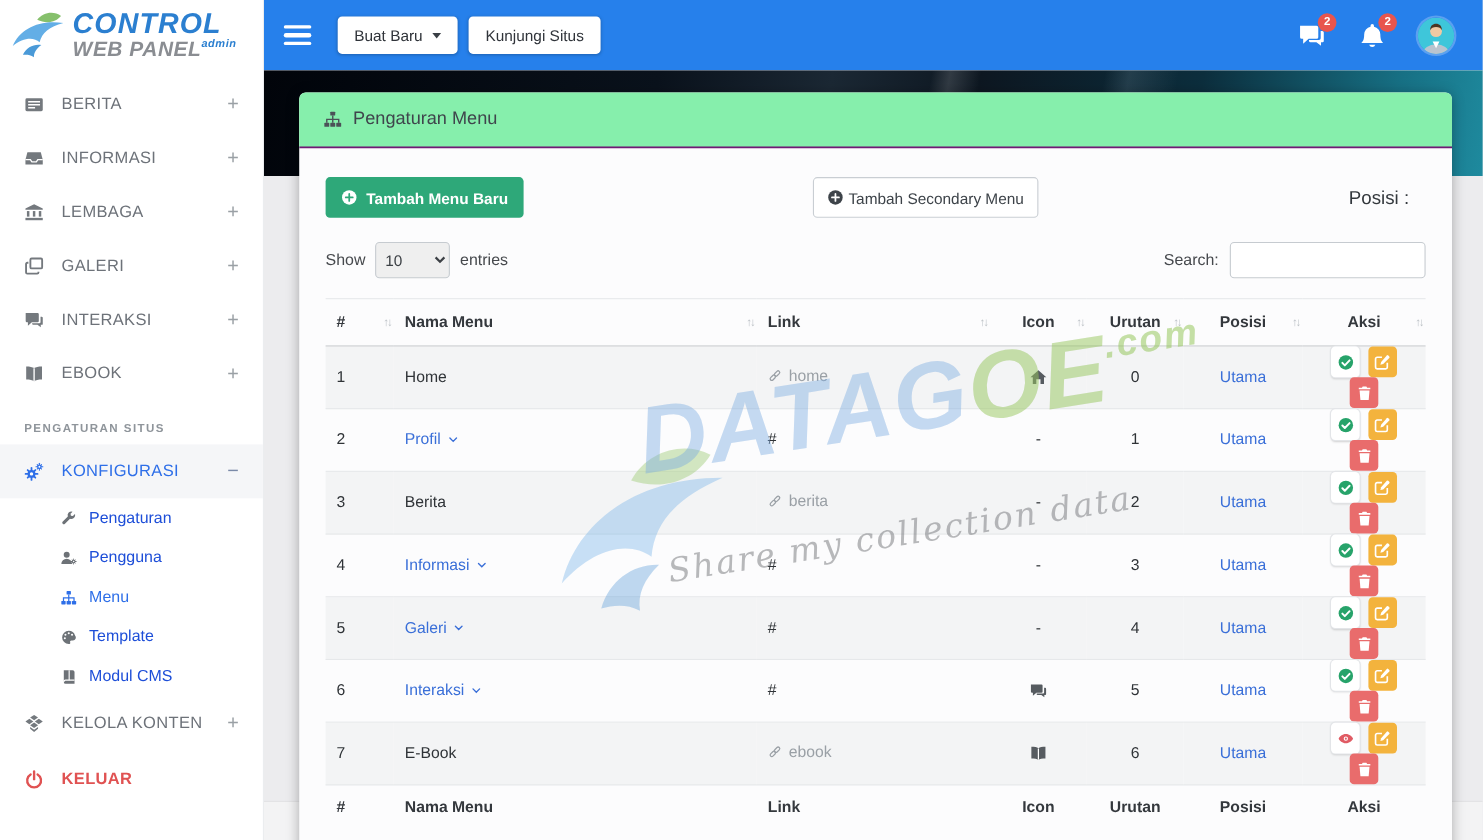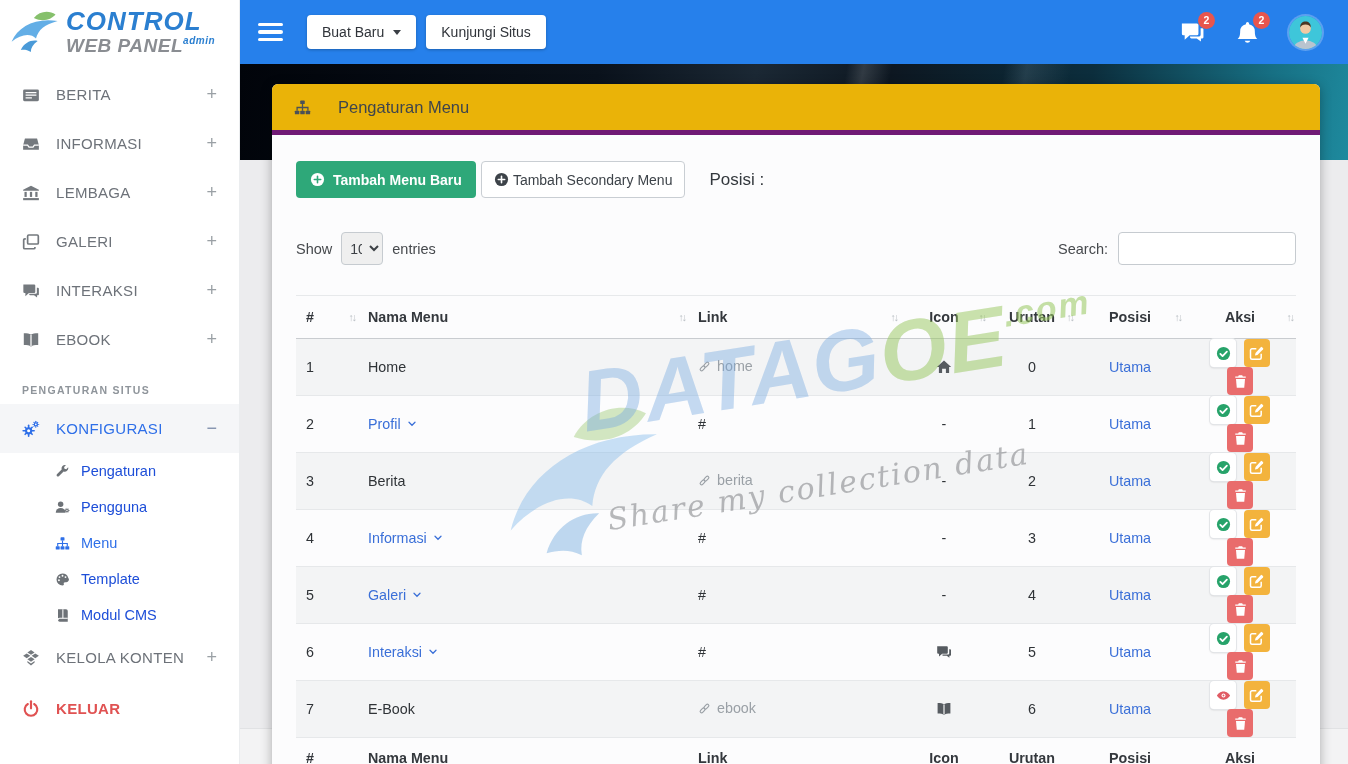--- a/index.html
+++ b/index.html
@@ -67,44 +67,44 @@
   .content { flex:1; position:relative; background:#ececee; min-height:0; }
   .hero { position:absolute; top:0; left:0; right:0; height:96px; z-index:0;
     background:
       linear-gradient(100deg, rgba(255,255,255,0) 54%, rgba(255,255,255,.14) 55.5%, rgba(255,255,255,0) 58%),
       linear-gradient(100deg, rgba(255,255,255,0) 68%, rgba(205,235,255,.12) 70%, rgba(255,255,255,0) 74%),
       linear-gradient(100deg, #01040a 0%, #0a121c 32%, #1b2834 46%, #0d1721 58%, #0c2e3d 76%, #177084 92%, #1e8a9e 100%); }
 
   
   .card { position:relative; z-index:2; margin:20px 28px 0 32px; width:1048px;
     background:#fcfcfd; border-radius:6px; box-shadow:0 2px 12px rgba(0,0,0,.30); }
-  .card-header { height:51px; display:flex; align-items:center; padding:0 22px; gap:27px;
-    border-bottom:5px solid #701a75; background:#eab308; border-radius:6px 6px 0 0; }
+  .card-header { height:51px; display:flex; align-items:center; padding:0 22px; gap:10px;
+    border-bottom:2px solid #701a75; background:#86efac; border-radius:6px 6px 0 0; }
   .card-header .hic { width:17px; height:17px; color:#4b5157; }
   .card-title { font-size:16.5px; color:#3f454c; }
   .card-body { position:relative; padding:20px 24px 22px; }
 
-  .toolbar { display:flex; align-items:center; margin:6px 0 22px; }
+  .toolbar { display:flex; align-items:center; margin:6px 0 22px;justify-content:space-between; }
   .btn-green { background:#2ea879; color:#fff; border:none; border-radius:4px; height:37px;
     padding:0 14px; font-size:14px; font-weight:bold; display:flex; align-items:center;
     gap:8px; cursor:pointer; }
   .btn-green svg { width:15px; height:15px; --knock:#2ea879; color:#fff; }
   .btn-outline { background:#fff; border:1px solid #c9ced3; border-radius:4px; height:37px;
     padding:0 12px; font-size:14px; color:#3d4349; display:flex; align-items:center;
     gap:4px; margin-left:5px; cursor:pointer; }
   .btn-outline svg { width:15px; height:15px; --knock:#fff; color:#3d4349; }
   .posisi-label { margin:0 15px 0 24px; font-size:17px; color:#33383d; }
   select.filter { height:36px; width:200px; border:1px solid #b2bac1; border-radius:3px;
     font-size:14px; color:#33383d; padding:0 6px; background:#fff; cursor:pointer; }
 
   .dt-controls { display:flex; align-items:center; justify-content:space-between; margin-bottom:18px;
     font-size:14.5px; color:#46494d; }
   .dt-len { display:flex; align-items:center; }
-  .dt-len select { height:33px; width:42px; border:1px solid #c6cbd0; border-radius:4px;
-    margin:12px 9px; font-size:14px; padding:0 4px; color:#3c4045; cursor:pointer; }
+  .dt-len select { height:33px; width:68px; border:1px solid #c6cbd0; border-radius:4px;
+    margin:0 9px; font-size:14px; padding:0 4px; color:#3c4045; cursor:pointer; }
   .dt-search { display:flex; align-items:center; }
   .dt-search input { height:33px; width:178px; border:1px solid #c6cbd0; border-radius:4px;
     margin-left:10px; padding:0 8px; font-size:14px; background:#fff; }
 
   table.dt { width:100%; border-collapse:collapse; font-size:14.3px; color:#2f3337; }
   .dt thead th { height:43px; font-weight:bold; position:relative; padding:0 10px;
     text-align:left; border-bottom:1px solid #c9ccd0; border-top:1px solid #e7e9eb; color:#34383d; }
   .dt th .sort { position:absolute; right:3px; top:50%; transform:translateY(-50%);
     font-size:10.5px; color:#bcc1c6; letter-spacing:-2px; font-weight:normal; }
   .dt td { height:37.5px; padding:0 10px; border-bottom:1px solid #e6e8ea; }

